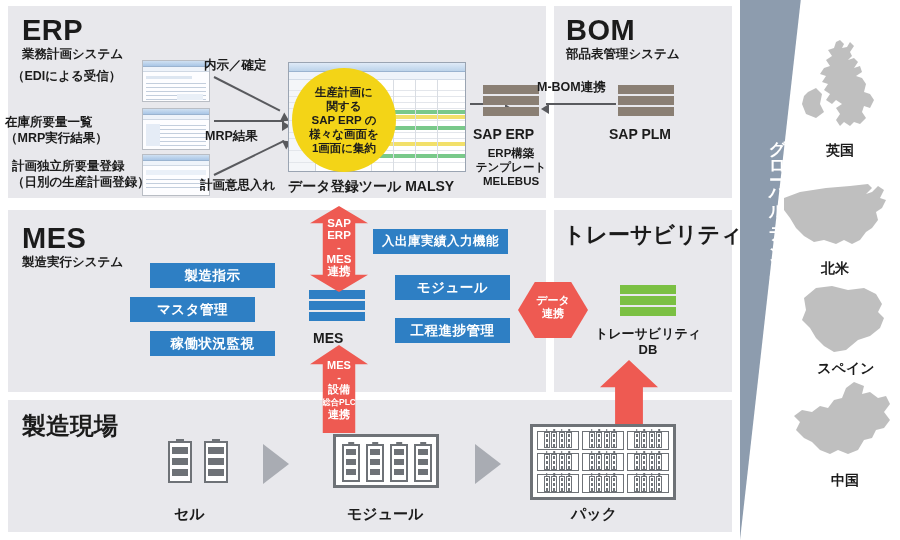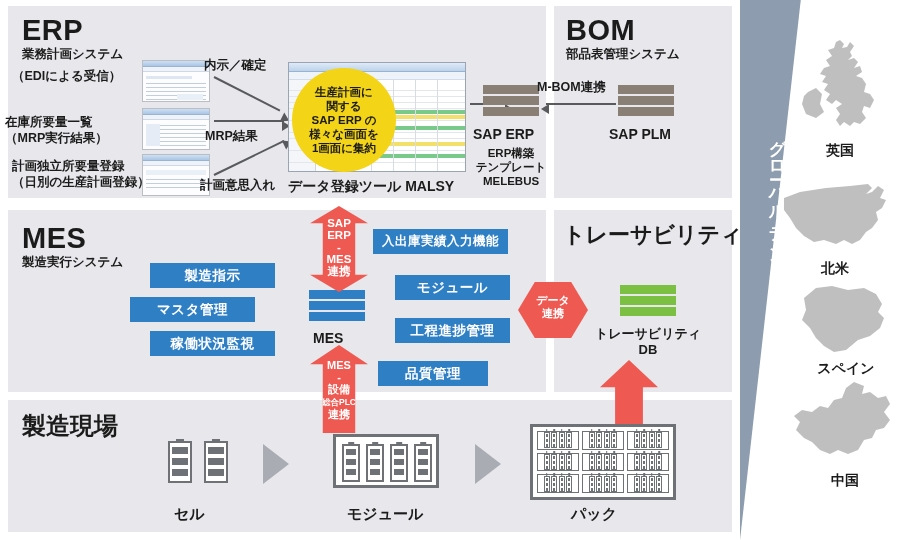--- a/index.html
+++ b/index.html
@@ -250,21 +250,20 @@
   <div class="ttl-big" style="left:22px;top:224px;">MES</div>
   <div class="ttl-sub" style="left:22px;top:256px;">製造実行システム</div>
 
   <div class="chip" style="left:150px;top:263px;width:125px;height:25px;">製造指示</div>
   <div class="chip" style="left:130px;top:297px;width:125px;height:25px;">マスタ管理</div>
   <div class="chip" style="left:150px;top:331px;width:125px;height:25px;">稼働状況監視</div>
 
   <div class="chip" style="left:373px;top:229px;width:135px;height:25px;font-size:12.5px;">入出庫実績入力機能</div>
   <div class="chip" style="left:395px;top:275px;width:115px;height:25px;">モジュール</div>
   <div class="chip" style="left:395px;top:318px;width:115px;height:25px;">工程進捗管理</div>
-  <div class="chip" style="left:378px;top:361px;width:110px;height:25px;">品質管理</div>
 
   <div class="db blue" style="left:309px;top:290px;width:56px;">
     <b></b>
       <b></b>
       <b></b>
   </div>
   <div class="cap" style="left:313px;top:330px;">MES</div>
 
   <div class="red" id="arw-sap-mes">
     <div class="t" style="white-space:pre-line;">SAP

